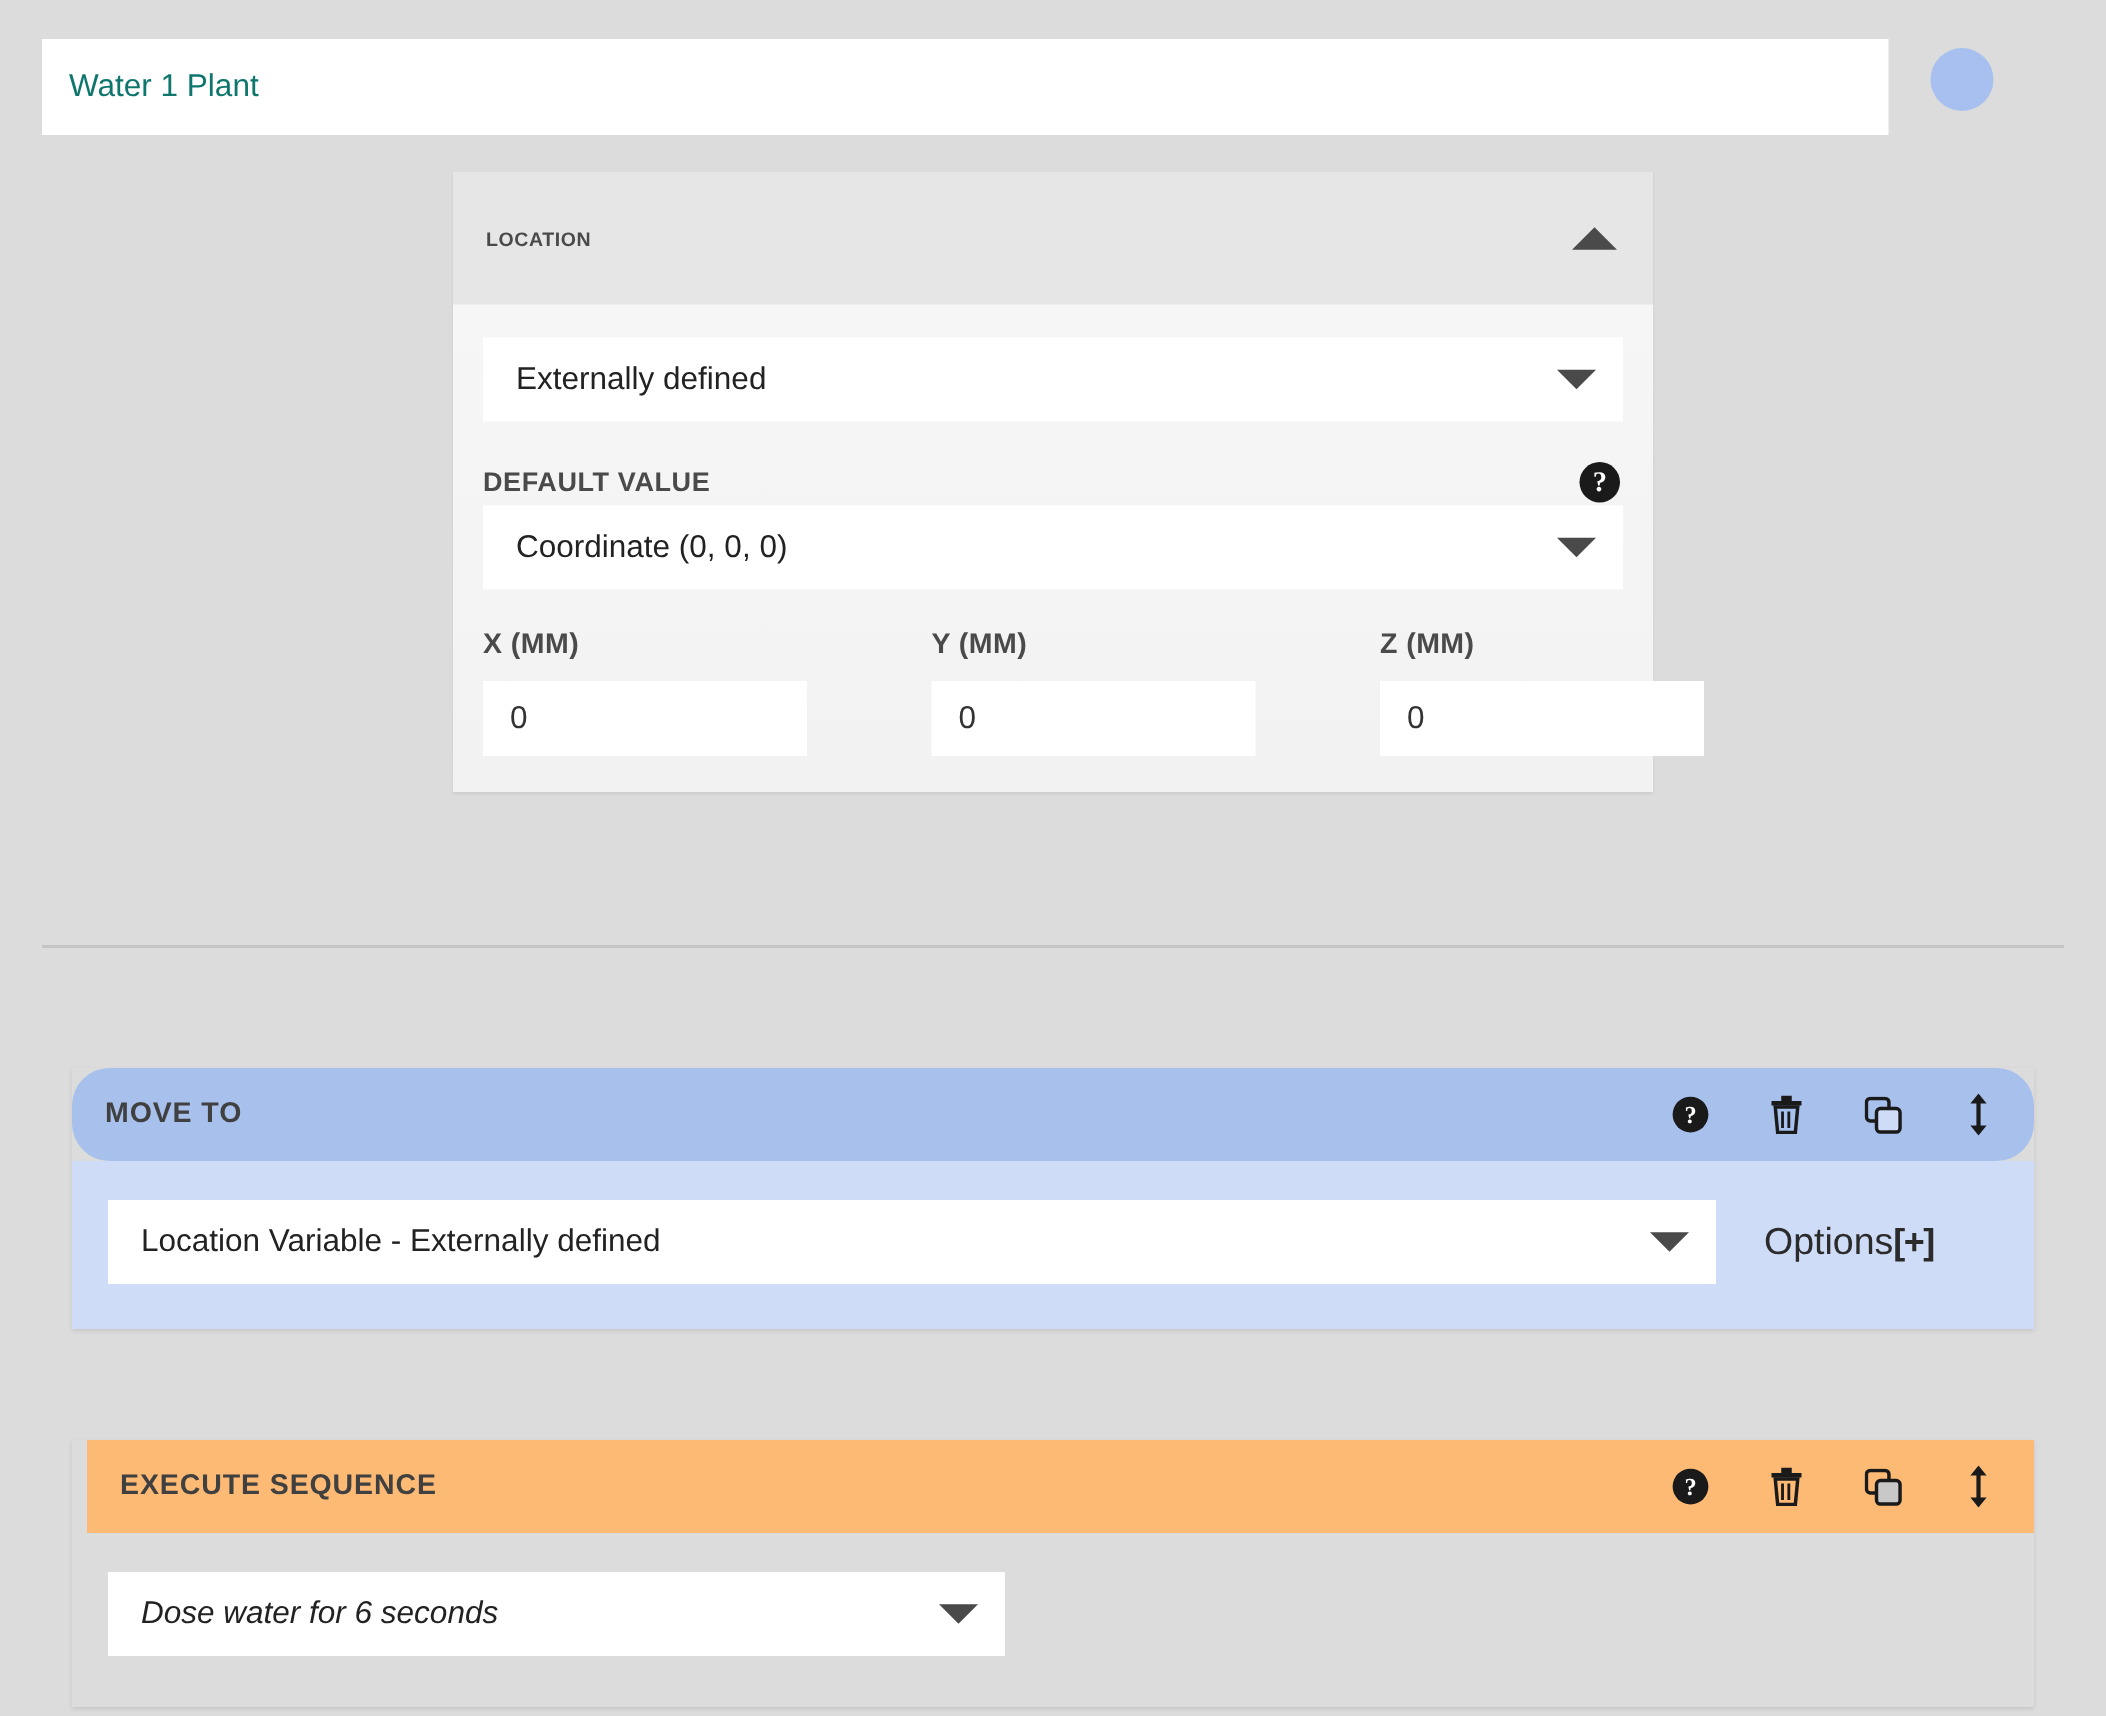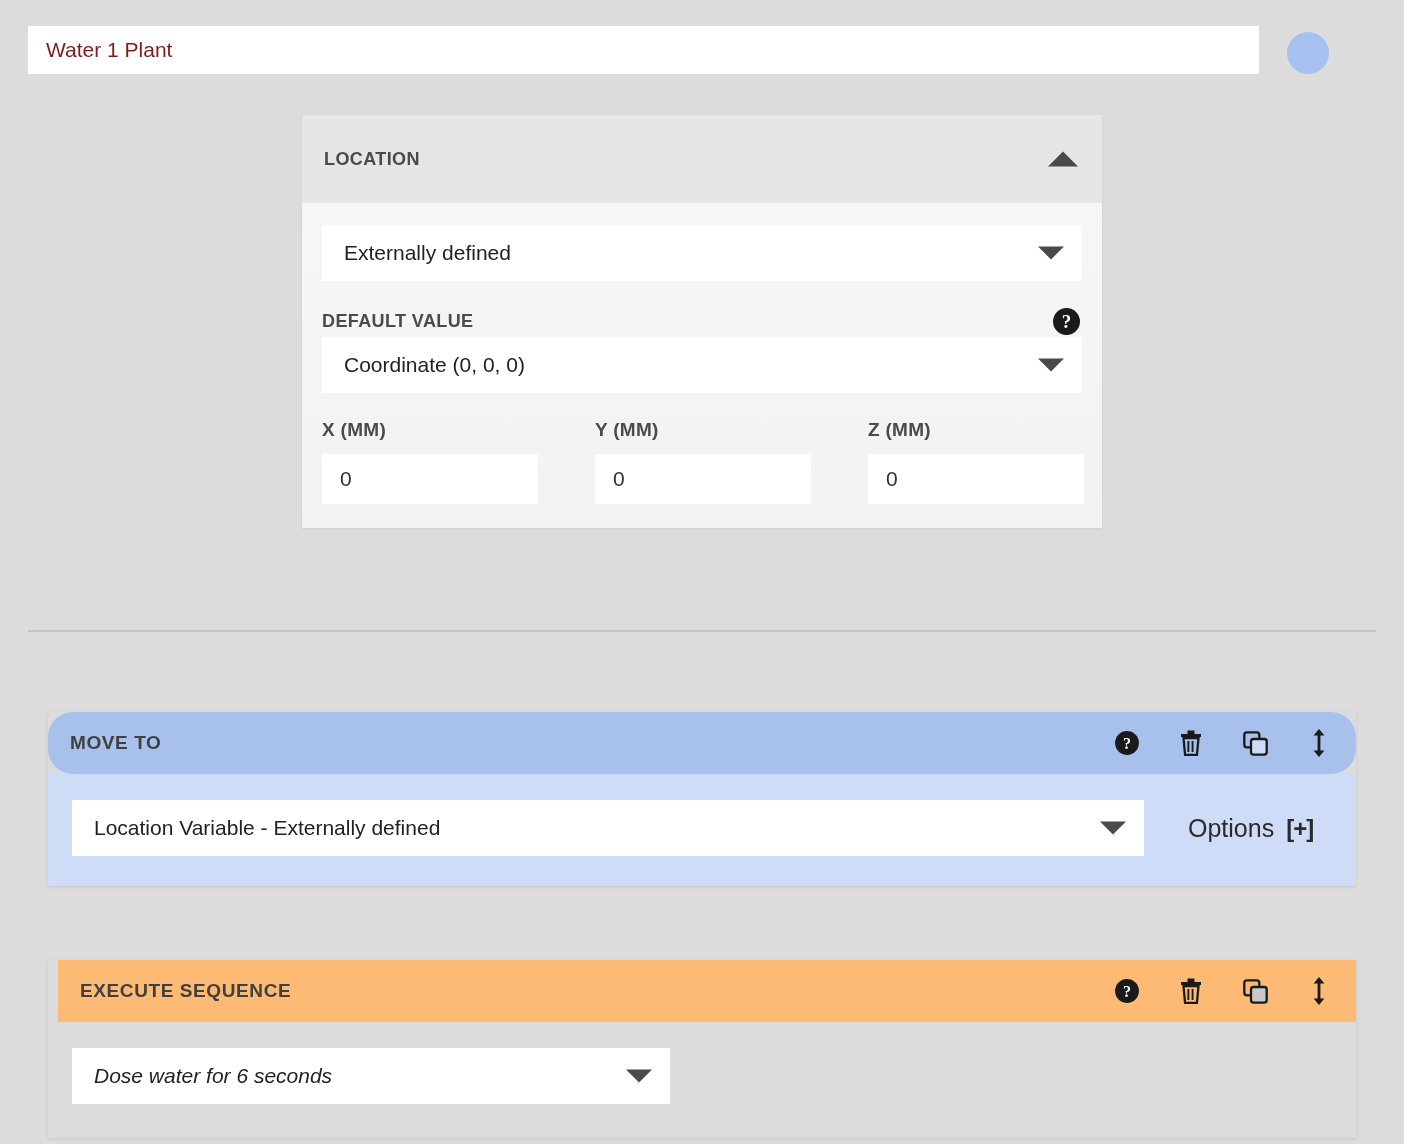--- a/index.html
+++ b/index.html
@@ -23,27 +23,27 @@
     position: absolute;
     left: 0; top: 0;
     width: 1404px;
     height: 100px;
   }
   .title-input {
     position: absolute;
     left: 28px;
     top: 26px;
     width: 1231px;
-    height: 48px;
+    height: 64px;
     background: #ffffff;
     border: none;
     outline: none;
     font-family: "Liberation Sans", sans-serif;
     font-size: 21px;
-    color: #7f1d1d;
+    color: #0f766e;
     padding: 0 18px;
     line-height: 48px;
   }
   .avatar {
     position: absolute;
     left: 1287px;
     top: 32px;
     width: 42px;
     height: 42px;
     border-radius: 50%;
@@ -61,21 +61,21 @@
   }
   .panel-header {
     height: 88px;
     background: #e6e6e6;
     display: flex;
     align-items: center;
     padding: 0 22px;
     position: relative;
   }
   .panel-header-title {
-    font-size: 18px;
+    font-size: 13px;
     font-weight: bold;
     letter-spacing: 0.4px;
     color: #4a4a4a;
   }
   .collapse-arrow {
     position: absolute;
     right: 24px;
     top: 50%;
     transform: translateY(-50%);
     width: 0; height: 0;
@@ -138,21 +138,21 @@
     line-height: 27px;
     text-align: center;
     cursor: pointer;
     font-family: "Liberation Serif", serif;
     flex: none;
   }
 
   .coord-row {
     display: flex;
     margin-top: 26px;
-    gap: 57px;
+    gap: 83px;
   }
   .coord-col { width: 216px; }
   .coord-label {
     font-size: 19px;
     font-weight: bold;
     color: #4a4a4a;
     letter-spacing: 0.3px;
     margin-bottom: 13px;
   }
   .coord-input {
@@ -231,28 +231,27 @@
     background: #dcdcdc;
     padding: 26px 22px 34px 24px;
     font-style: italic;
   }
 
   .move-select {
     width: 1072px;
     height: 56px;
   }
   .options-link {
-    margin-left: 44px;
+    margin-left: 32px;
     font-size: 25px;
     color: #2b2b2b;
     cursor: pointer;
     white-space: nowrap;
     display: flex;
     align-items: baseline;
-    gap: 12px;
   }
   .options-plus {
     font-weight: bold;
     font-size: 24px;
     letter-spacing: -1px;
   }
 
   .exec-select {
     width: 598px;
     height: 56px;

